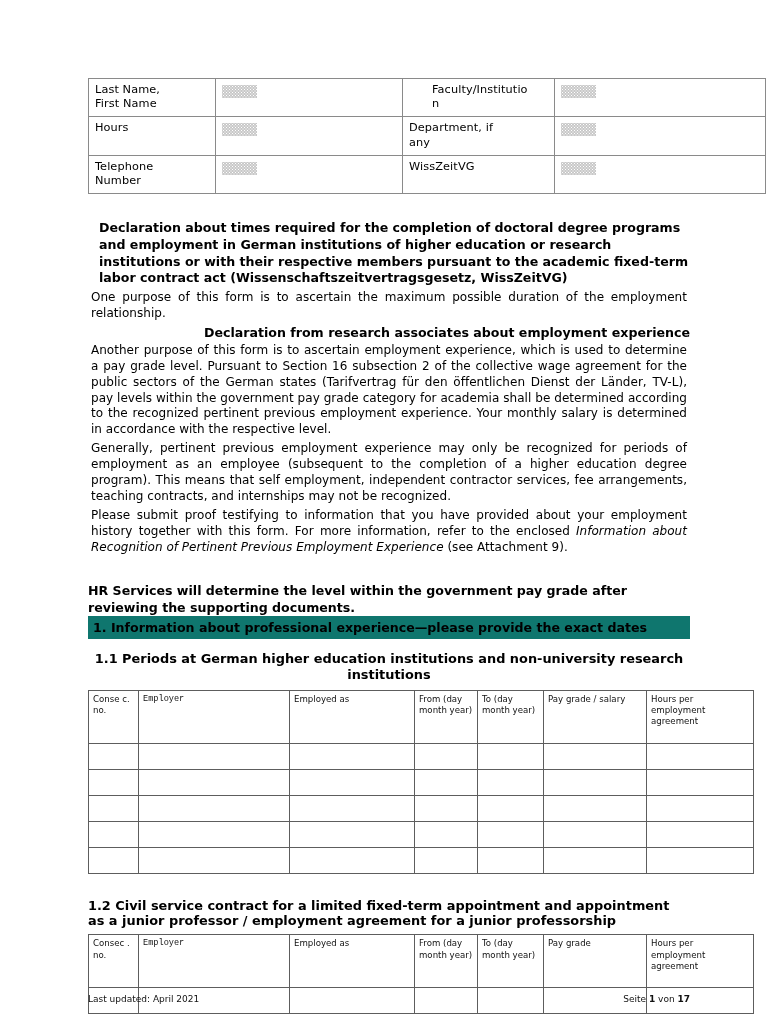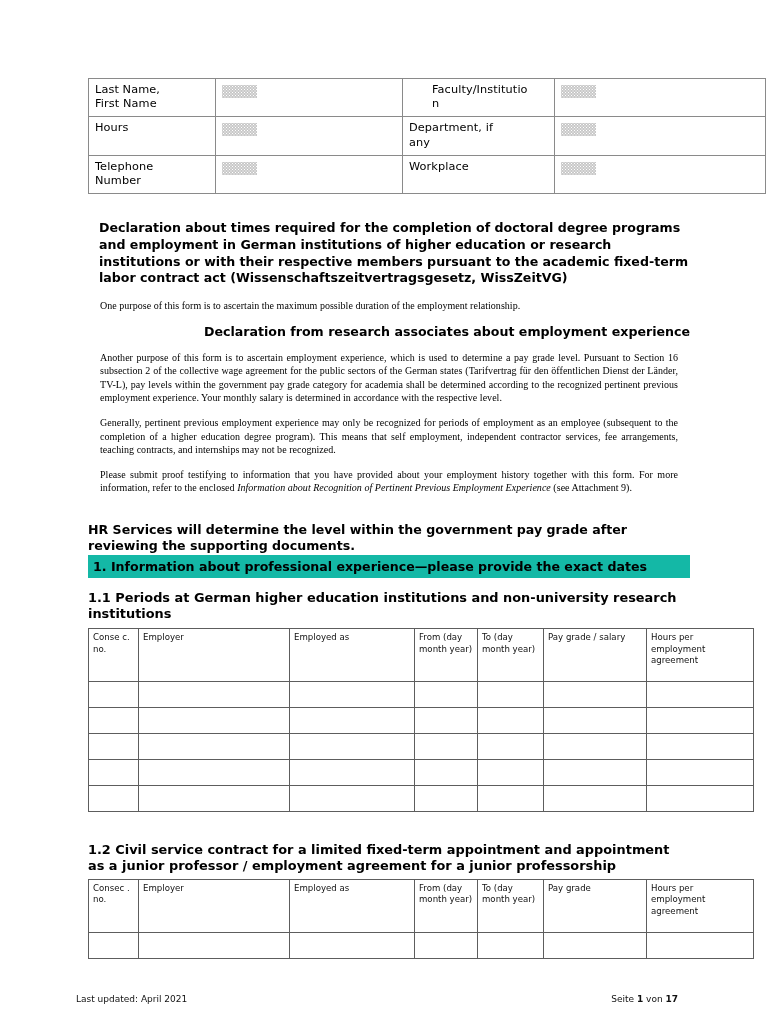--- a/index.html
+++ b/index.html
@@ -69,41 +69,40 @@
     font-weight: bold;
     font-size: 12.6px;
     line-height: 1.32;
     margin: 0;
   }
   .block-title {
     margin-top: 26px;
     padding-left: 11px;
   }
   p.body {
-    font-size: 10px;
+    font-size: 12px;
     line-height: 1.33;
     text-align: justify;
-    margin: 12px;
+    margin: 3px;
     letter-spacing: 0.03px;
-    font-family: Liberation Serif, serif;
   }
   .sp-14 { margin-top: 16px; }
   .sp-20 { margin-top: 22px; }
   .sp-24 { margin-top: 27px; }
 
   .subhead {
     font-weight: bold;
     font-size: 12.6px;
     margin: 0;
     padding-left: 11px;
     text-align: right;
   }
 
   .banner {
-    background: #14b8a6;
+    background: #0f766e;
     font-weight: bold;
     font-size: 12.6px;
     padding: 4px 5px 4px 5px;
     width: 592px;
     margin: 0;
   }
 
   .sec-head {
     font-weight: bold;
     font-size: 12.9px;
@@ -130,31 +129,31 @@
     vertical-align: top;
     font-size: 8.6px;
     line-height: 1.32;
     padding: 3px 4px;
     color: #111;
   }
   table.grid th { height: 46px; }
   table.grid td.cell { height: 19px; }
 
   .g1 { width: 41px; }
-  .g2 { width: 142px; }
+  .g2 { width: 142px; font-family: Liberation Mono, monospace; }
   .g3 { width: 116px; margin-top: 16px; }
   .g4 { width: 54px; }
   .g5 { width: 57px; }
   .g6 { width: 94px; }
   .g7 { width: 98px; }
 
   
   .footer {
     position: absolute;
-    left: 76px;
+    left: 88px;
     top: 994px;
     width: 602px;
     font-size: 9px;
     color: #111;
   }
   .footer .left { float: left; }
   .footer .right { float: right; }
   .footer b { font-weight: bold; }
   .clear { clear: both; }
   em { font-style: italic; }
@@ -179,21 +178,21 @@
         <td class="lbl col-a" style="white-space:pre-line;">Hours</td>
         <td class="col-b"><span class="formfield"></span></td>
         <td class="lbl col-c" style="white-space:pre-line;">Department, if
 any</td>
         <td class="col-d"><span class="formfield"></span></td>
       </tr>
       <tr>
         <td class="lbl col-a" style="white-space:pre-line;">Telephone
 Number</td>
         <td class="col-b"><span class="formfield"></span></td>
-        <td class="lbl col-c" style="white-space:pre-line;">Workplace</td>
+        <td class="lbl col-c" style="white-space:pre-line;">WissZeitVG</td>
         <td class="col-d"><span class="formfield"></span></td>
       </tr>
     </tbody>
       </table>
 
     <div class="h-bold block-title">Declaration about times required for the completion of doctoral degree programs and employment in German institutions of higher education or research institutions or with their respective members pursuant to the academic fixed-term labor contract act (Wissenschaftszeitvertragsgesetz, WissZeitVG)</div>
 
     <p class="body sp-20">One purpose of this form is to ascertain the maximum possible duration of the employment relationship.</p>
 
     <div class="subhead sp-24">Declaration from research associates about employment experience</div>
@@ -201,21 +200,21 @@
     <p class="body sp-14">Another purpose of this form is to ascertain employment experience, which is used to determine a pay grade level. Pursuant to Section 16 subsection 2 of the collective wage agreement for the public sectors of the German states (Tarifvertrag für den öffentlichen Dienst der Länder, TV-L), pay levels within the government pay grade category for academia shall be determined according to the recognized pertinent previous employment experience. Your monthly salary is determined in accordance with the respective level.</p>
 
     <p class="body sp-20">Generally, pertinent previous employment experience may only be recognized for periods of employment as an employee (subsequent to the completion of a higher education degree program). This means that self employment, independent contractor services, fee arrangements, teaching contracts, and internships may not be recognized.</p>
 
     <p class="body sp-20"><span>Please submit proof testifying to information that you have provided about your employment history together with this form. For more information, refer to the enclosed </span><em>Information about Recognition of Pertinent Previous Employment Experience</em><span> (see Attachment 9).</span></p>
 
     <div class="h-bold sp-24">HR Services will determine the level within the government pay grade after reviewing the supporting documents.</div>
 
     <div class="banner sp-24">1. Information about professional experience—please provide the exact dates</div>
 
-    <div class="sec-head" style="margin-top:12px;">1.1 Periods at German higher education institutions and non-university research institutions</div>
+    <div class="sec-head" style="margin-top:12px;text-align:center;">1.1 Periods at German higher education institutions and non-university research institutions</div>
 
     <table class="grid" style="margin-top:7px;">
       <tbody>
           <tr>
         <th class="g1">Conse c. no.</th>
         <th class="g2">Employer</th>
         <th class="g3">Employed as</th>
         <th class="g4">From (day month year)</th>
         <th class="g5">To (day month year)</th>
         <th class="g6">Pay grade / salary</th>
@@ -264,21 +263,21 @@
             <td class="cell g2"></td>
             <td class="cell g3"></td>
             <td class="cell g4"></td>
             <td class="cell g5"></td>
             <td class="cell g6"></td>
             <td class="cell g7"></td>
           </tr>
         </tbody>
     </table>
 
-    <div class="sec-head" style="margin-top:30px;">1.2 Civil service contract for a limited fixed-term appointment and appointment as a junior professor / employment agreement for a junior professorship</div>
+    <div class="sec-head" style="margin-top:24px;">1.2 Civil service contract for a limited fixed-term appointment and appointment as a junior professor / employment agreement for a junior professorship</div>
 
     <table class="grid" style="margin-top:5px;">
       <tbody>
           <tr>
         <th class="g1">Consec . no.</th>
         <th class="g2">Employer</th>
         <th class="g3">Employed as</th>
         <th class="g4">From (day month year)</th>
         <th class="g5">To (day month year)</th>
         <th class="g6">Pay grade</th>

